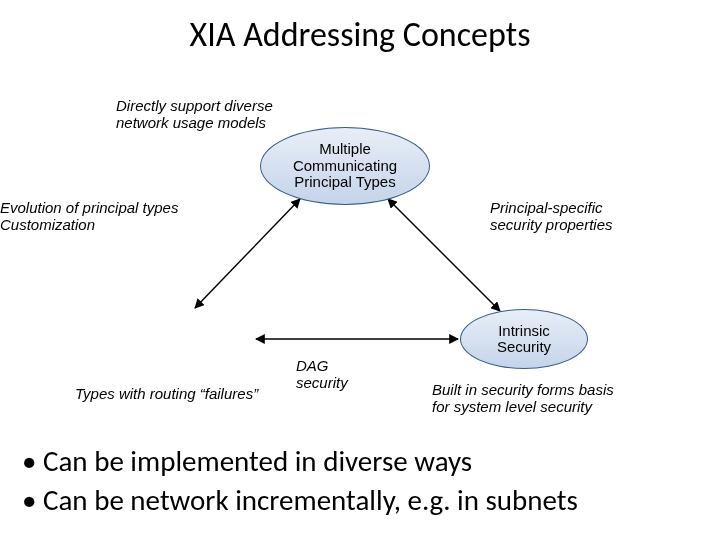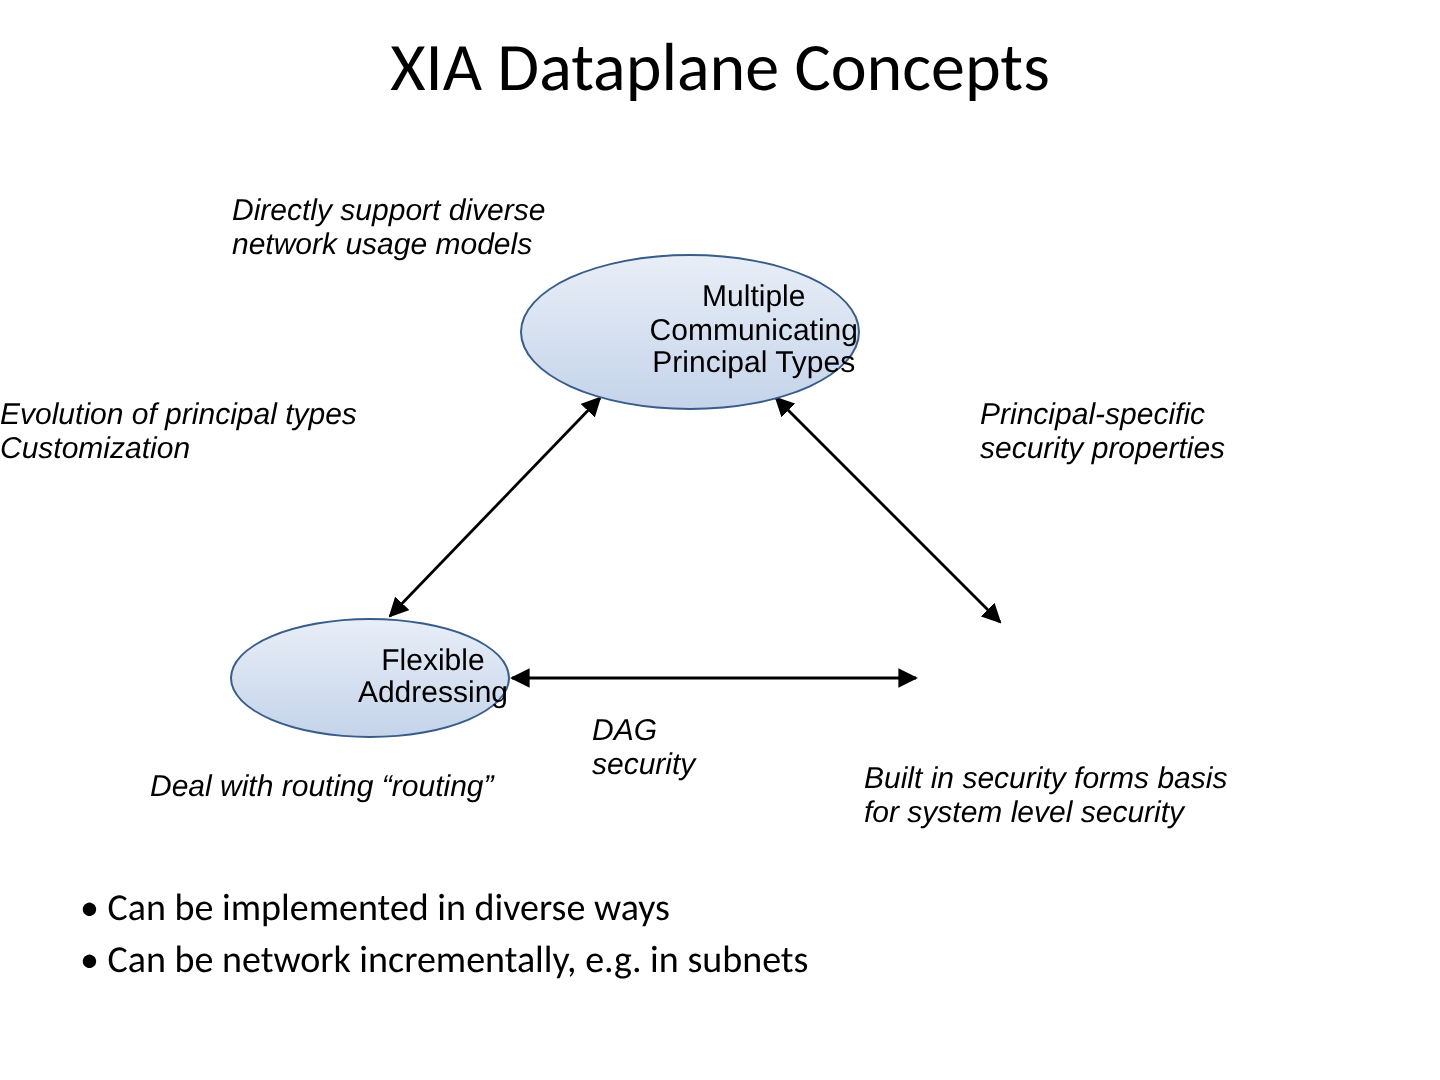--- a/index.html
+++ b/index.html
@@ -23,21 +23,21 @@
     width: 100%;
     height: 360px;
   }
   .ellipse {
     position: absolute;
     border: 1px solid #385d8a;
     background: linear-gradient(to bottom, #e8eef7, #c5d4ea);
     border-radius: 50%;
     display: flex;
     align-items: center;
-    justify-content: flex-end;
+    justify-content: center;
     text-align: center;
     font-size: 15px;
     font-family: Arial, sans-serif;
     color: #000;
     line-height: 1.1;
   }
   .ellipse-top {
     left: 260px; top: 72px;
     width: 170px; height: 78px;
   }
@@ -85,62 +85,62 @@
   }
   svg.arrows {
     position: absolute;
     left: 0; top: 0;
     width: 720px;
     height: 360px;
     pointer-events: none;
   }
   .bullets {
     position: absolute;
-    left: 40px;
+    left: 22px;
     top: 442px;
-    font-size: 19px;
+    font-size: 29px;
     color: #000;
     line-height: 1.35;
   }
   .bullets li {
     list-style: none;
   }
   .bullets li::before {
     content: "• ";
   }
 </style>
 </head>
 <body>
 
-<h1 class="title">XIA Dataplane Concepts</h1>
+<h1 class="title">XIA Addressing Concepts</h1>
 
 <div class="diagram-area">
 
   <svg class="arrows">
     <defs>
       <marker id="arr" viewBox="0 0 10 10" refX="9" refY="5" markerWidth="7" markerHeight="7" orient="auto-start-reverse">
         <path d="M 0 0 L 10 5 L 0 10 z" fill="#000"></path>
       </marker>
     </defs>
     <line x1="300" y1="144" x2="195" y2="253" stroke="#000" stroke-width="1.4" marker-start="url(#arr)" marker-end="url(#arr)"></line>
     <line x1="388" y1="144" x2="500" y2="256" stroke="#000" stroke-width="1.4" marker-start="url(#arr)" marker-end="url(#arr)"></line>
     <line x1="256" y1="284" x2="458" y2="284" stroke="#000" stroke-width="1.4" marker-start="url(#arr)" marker-end="url(#arr)"></line>
   </svg>
 
   <div class="ellipse ellipse-top">
     <span>Multiple<br>Communicating<br>Principal Types</span>
   </div>
-  <div class="ellipse ellipse-left">
-    <span>Flexible<br>Addressing</span>
+  <div class="ellipse ellipse-right">
+    <span>Intrinsic<br>Security</span>
   </div>
 
   <div class="label label-top">Directly support diverse<br>network usage models</div>
   <div class="label label-right">Principal-specific<br>security properties</div>
   <div class="label label-left">Evolution of principal types<br>Customization</div>
-  <div class="label label-bottom-left">Deal with routing “routing”</div>
+  <div class="label label-bottom-left">Types with routing “failures”</div>
   <div class="label label-middle">DAG<br>security</div>
   <div class="label label-bottom-right">Built in security forms basis<br>for system level security</div>
 </div>
 
 <ul class="bullets">
   <li>Can be implemented in diverse ways</li>
   <li>Can be network incrementally, e.g. in subnets</li>
 </ul>
 
 </body></html>

